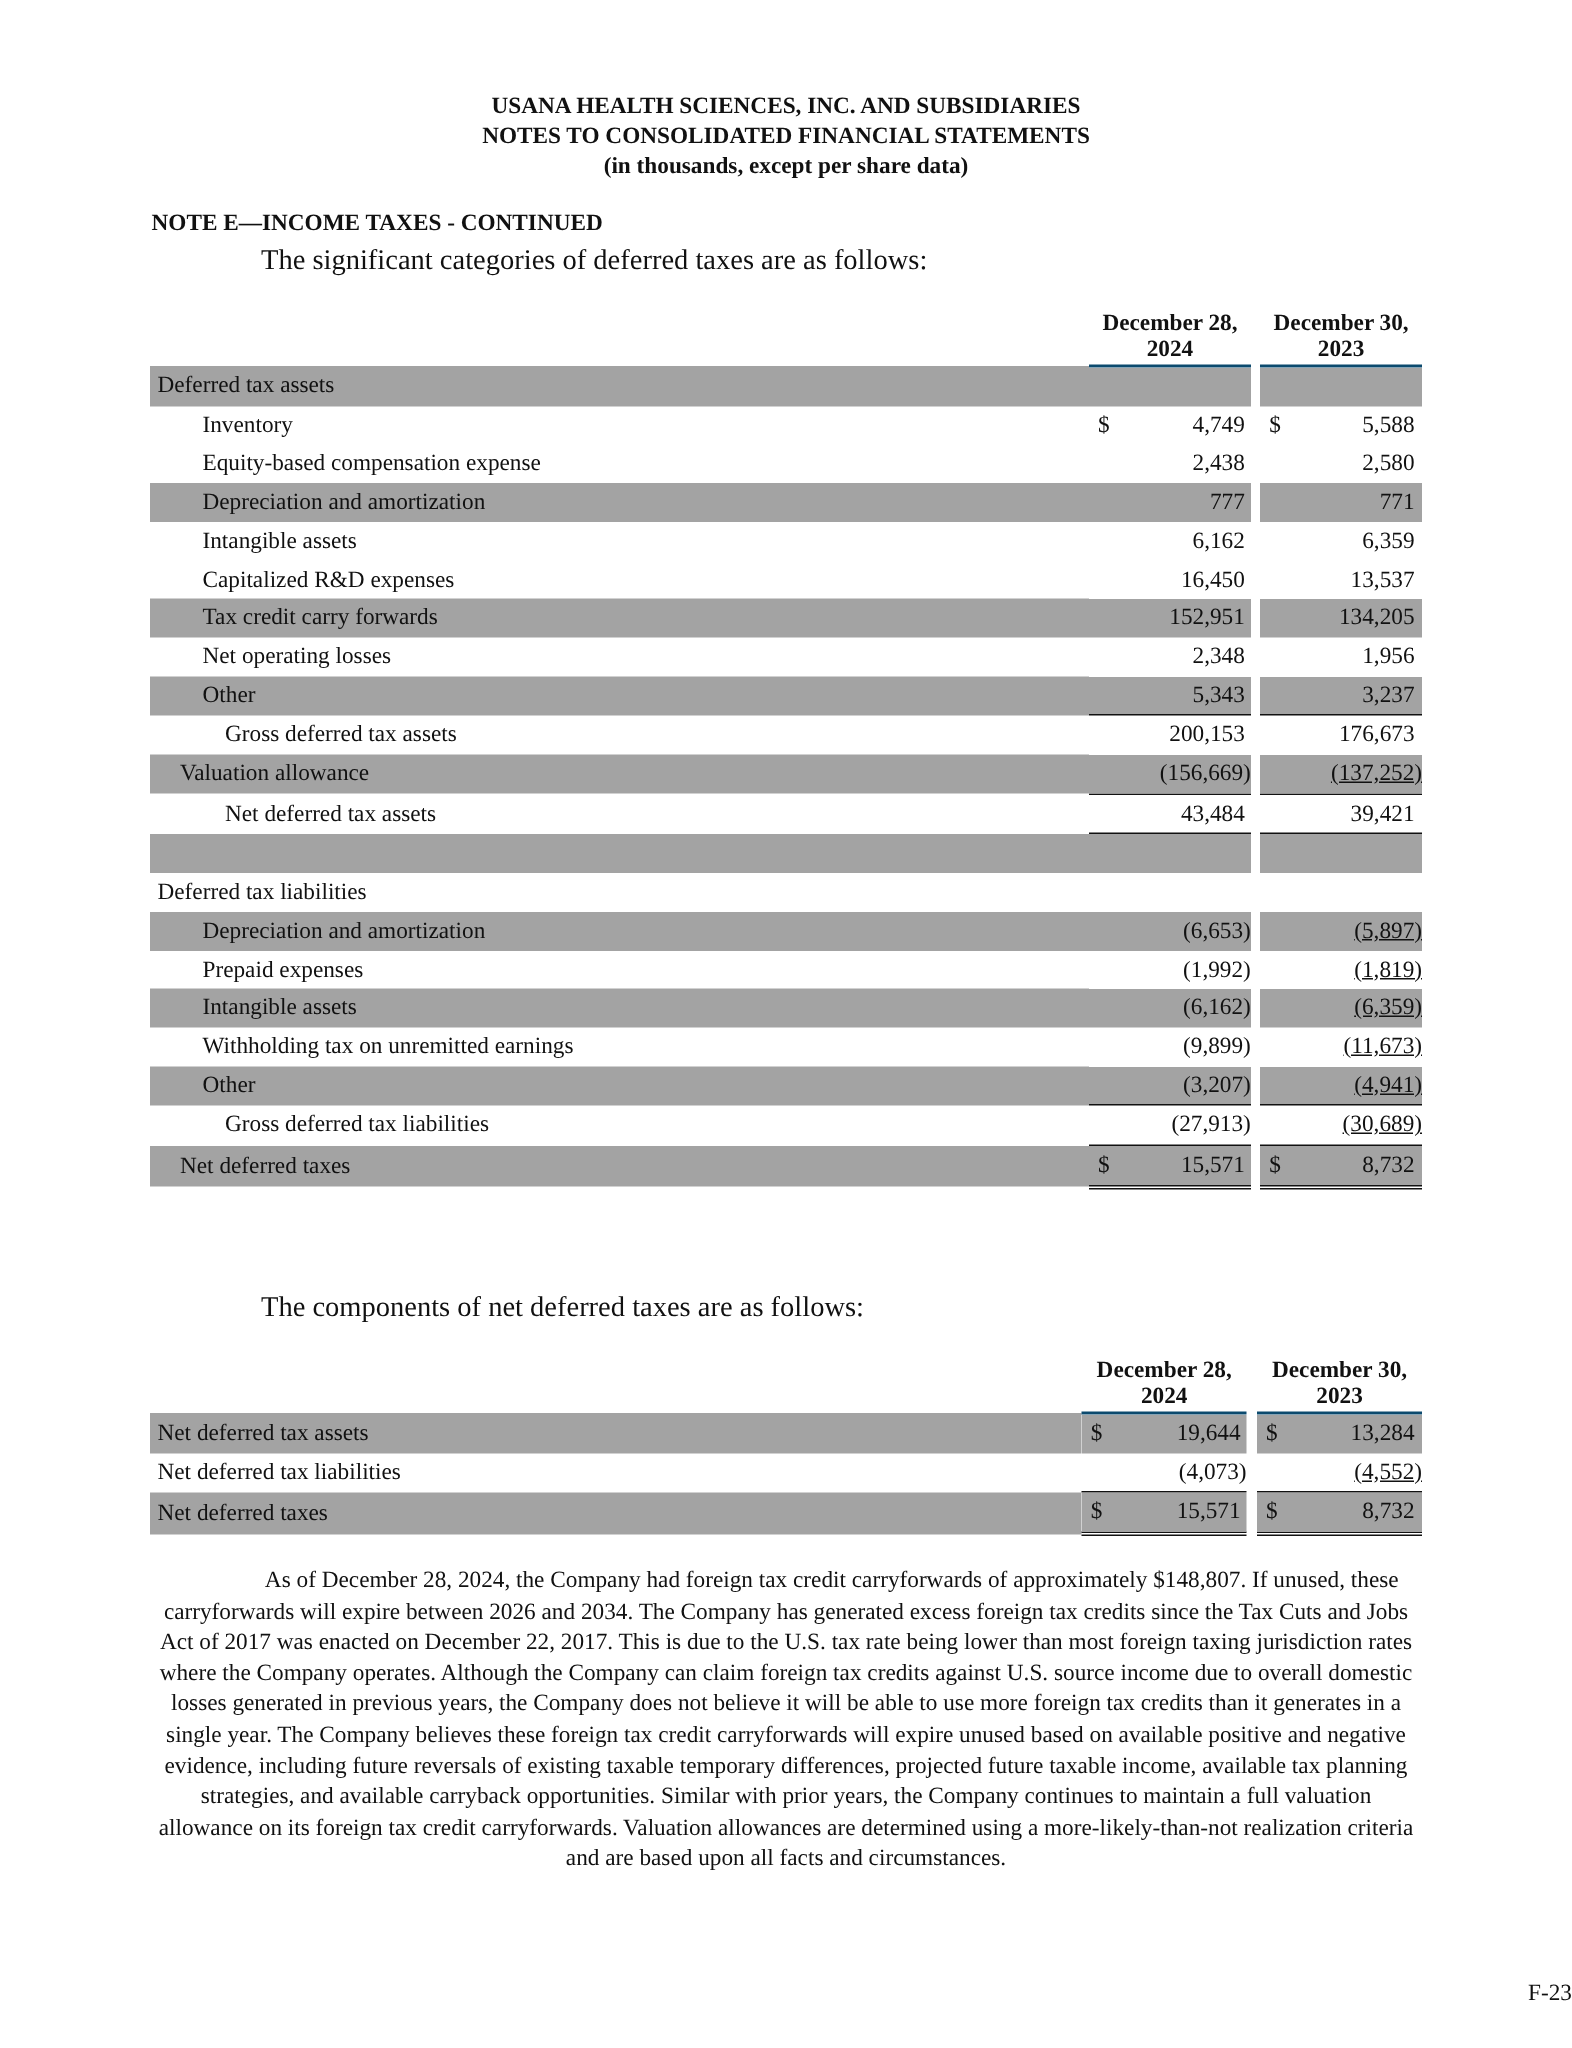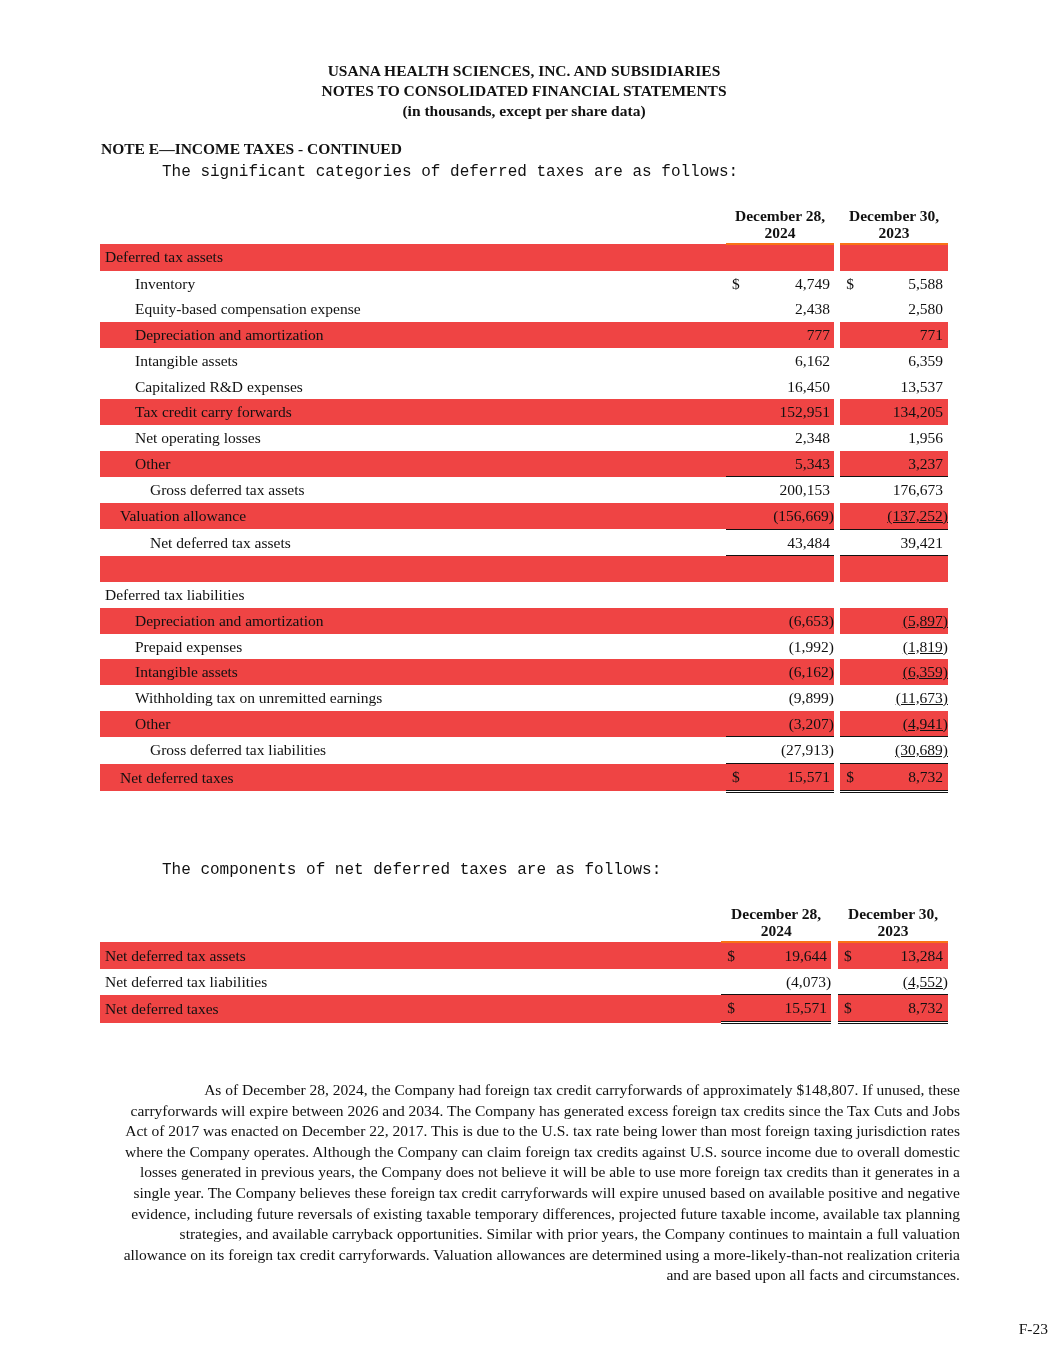--- a/index.html
+++ b/index.html
@@ -1,40 +1,40 @@
 <!DOCTYPE html>
 <html><head>
 <meta charset="utf-8">
 <style>
   html, body { margin:0; padding:0; background:#ffffff; }
   body { width:1048px; height:1365px; position:relative; font-family:"Liberation Serif", serif; color:#111; font-size:15.5px; }
   .page { position:absolute; left:0; top:0; width:1048px; height:1365px; }
   .hdr { position:absolute; left:0; width:1048px; text-align:center; font-weight:bold; font-size:15.5px; line-height:20px; }
   .note-title { position:absolute; left:101px; top:140px; font-weight:bold; font-size:15.5px; }
-  .intro { position:absolute; left:162px; font-size:16px;font-family:Liberation Mono, monospace; }
+  .intro { position:absolute; left:174px; font-size:19px; }
   table.fin { position:absolute; left:100px; width:848px; border-collapse:collapse; font-size:15.5px; }
   table.fin td { padding:0; height:25.7px; line-height:25.7px; white-space:nowrap; }
-  table.fin tr.shade td.lbl, table.fin tr.shade td.c { background:#ef4444; }
+  table.fin tr.shade td.lbl, table.fin tr.shade td.c { background:#a3a3a3; }
   td.lbl { width:618px; }
   td.gap { width:7px; background:#fff !important; }
   td.c { width:110px; position:relative; text-align:right; }
   td.c .cur { position:absolute; left:6px; }
   td.c .num { padding-right:4px; }
   td.c .num.neg { padding-right:0; }
   td.c.last .num { padding-right:5px; }
   td.c.last .num.neg { padding-right:0;text-decoration:underline; }
   .ind1 { padding-left:35px !important;margin-top:48px; }
   .ind2 { padding-left:50px !important; }
   .ind05 { padding-left:20px !important; }
   .ind0 { padding-left:5px !important; }
   tr.colhdr td { height:auto; line-height:17px; font-weight:bold; text-align:center; vertical-align:bottom; padding-bottom:2px; }
-  tr.colhdr td.c { border-bottom:2px solid #f97316; }
+  tr.colhdr td.c { border-bottom:2px solid #0c4a6e; }
   td.ul { border-bottom:1.5px solid #111; }
   td.dul { border-bottom:3.5px double #111; }
-  .para { position:absolute; left:101px; top:1080px; width:846px; font-size:15.5px; line-height:20.6px; text-indent:61px; text-align:right;margin-left:13px; }
+  .para { position:absolute; left:101px; top:1044px; width:846px; font-size:15.5px; line-height:20.6px; text-indent:61px; text-align:center; }
   .footer { position:absolute; left:0; width:1048px; top:1320px; text-align:right; font-size:15.5px; }
 </style>
 </head>
 <body>
 
 <div class="page">
 
   <div class="hdr" style="top:61px;">USANA HEALTH SCIENCES, INC. AND SUBSIDIARIES</div>
   <div class="hdr" style="top:101px;">(in thousands, except per share data)</div>
   <div class="hdr" style="top:81px;">NOTES TO CONSOLIDATED FINANCIAL STATEMENTS</div>

